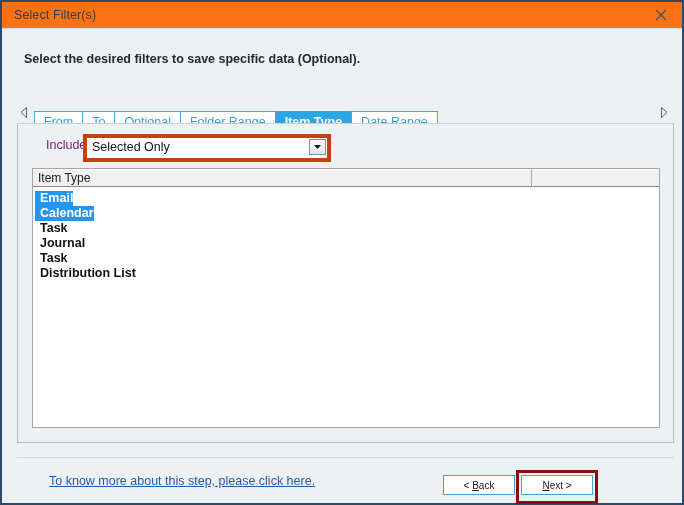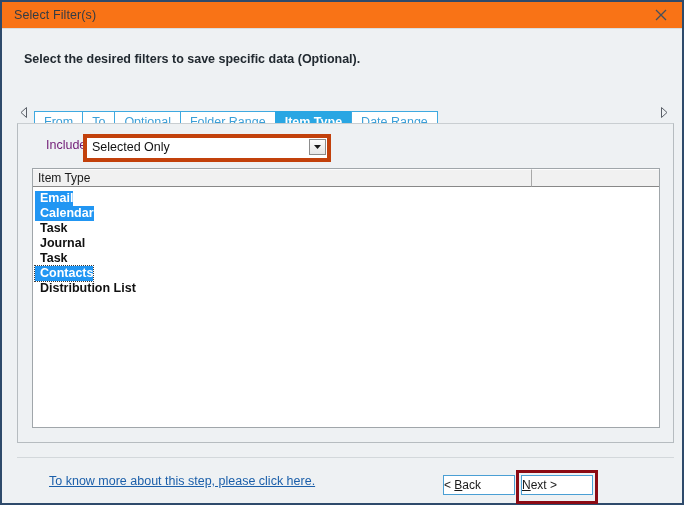--- a/index.html
+++ b/index.html
@@ -241,25 +241,25 @@
     white-space: nowrap;
     text-align: center;
   }
   .wiz-btn {
     position: absolute;
     top: 473px;
     height: 20px;
     box-sizing: border-box;
     background: #ffffff;
     border: 1px solid #4a9fd4;
-    font-size: 12px;
+    font-size: 10px;
     color: #1a1a1a;
     display: flex;
     align-items: center;
-    justify-content: flex-start;
+    justify-content: center;
     cursor: pointer;
     white-space: nowrap;
   }
   #back-btn   { left: 441px; width: 72px; }
   #next-btn   { left: 519px; width: 72px; }
   #cancel-btn { left: 601px; width: 72px; }
 
   #next-highlight {
     position: absolute;
     left: 514px; top: 468px;
@@ -325,21 +325,20 @@
       <div id="list-header">
         <div class="col-head" id="col-head-0">Item Type</div>
         <div class="col-head" id="col-head-1"></div>
       </div>
       <div id="list-body">
           <div class="list-row"><div class="list-item selected">Email</div></div>
           <div class="list-row"><div class="list-item selected">Calendar</div></div>
           <div class="list-row"><div class="list-item">Task</div></div>
           <div class="list-row"><div class="list-item">Journal</div></div>
           <div class="list-row"><div class="list-item">Task</div></div>
-          <div class="list-row"><div class="list-item selected focused">Contacts</div></div>
           <div class="list-row"><div class="list-item">Distribution List</div></div>
         </div>
     </div>
 
   </div>
 
   <div id="footer-divider"></div>
 
   <div id="help-link">To know more about this step, please click here.</div>
 

